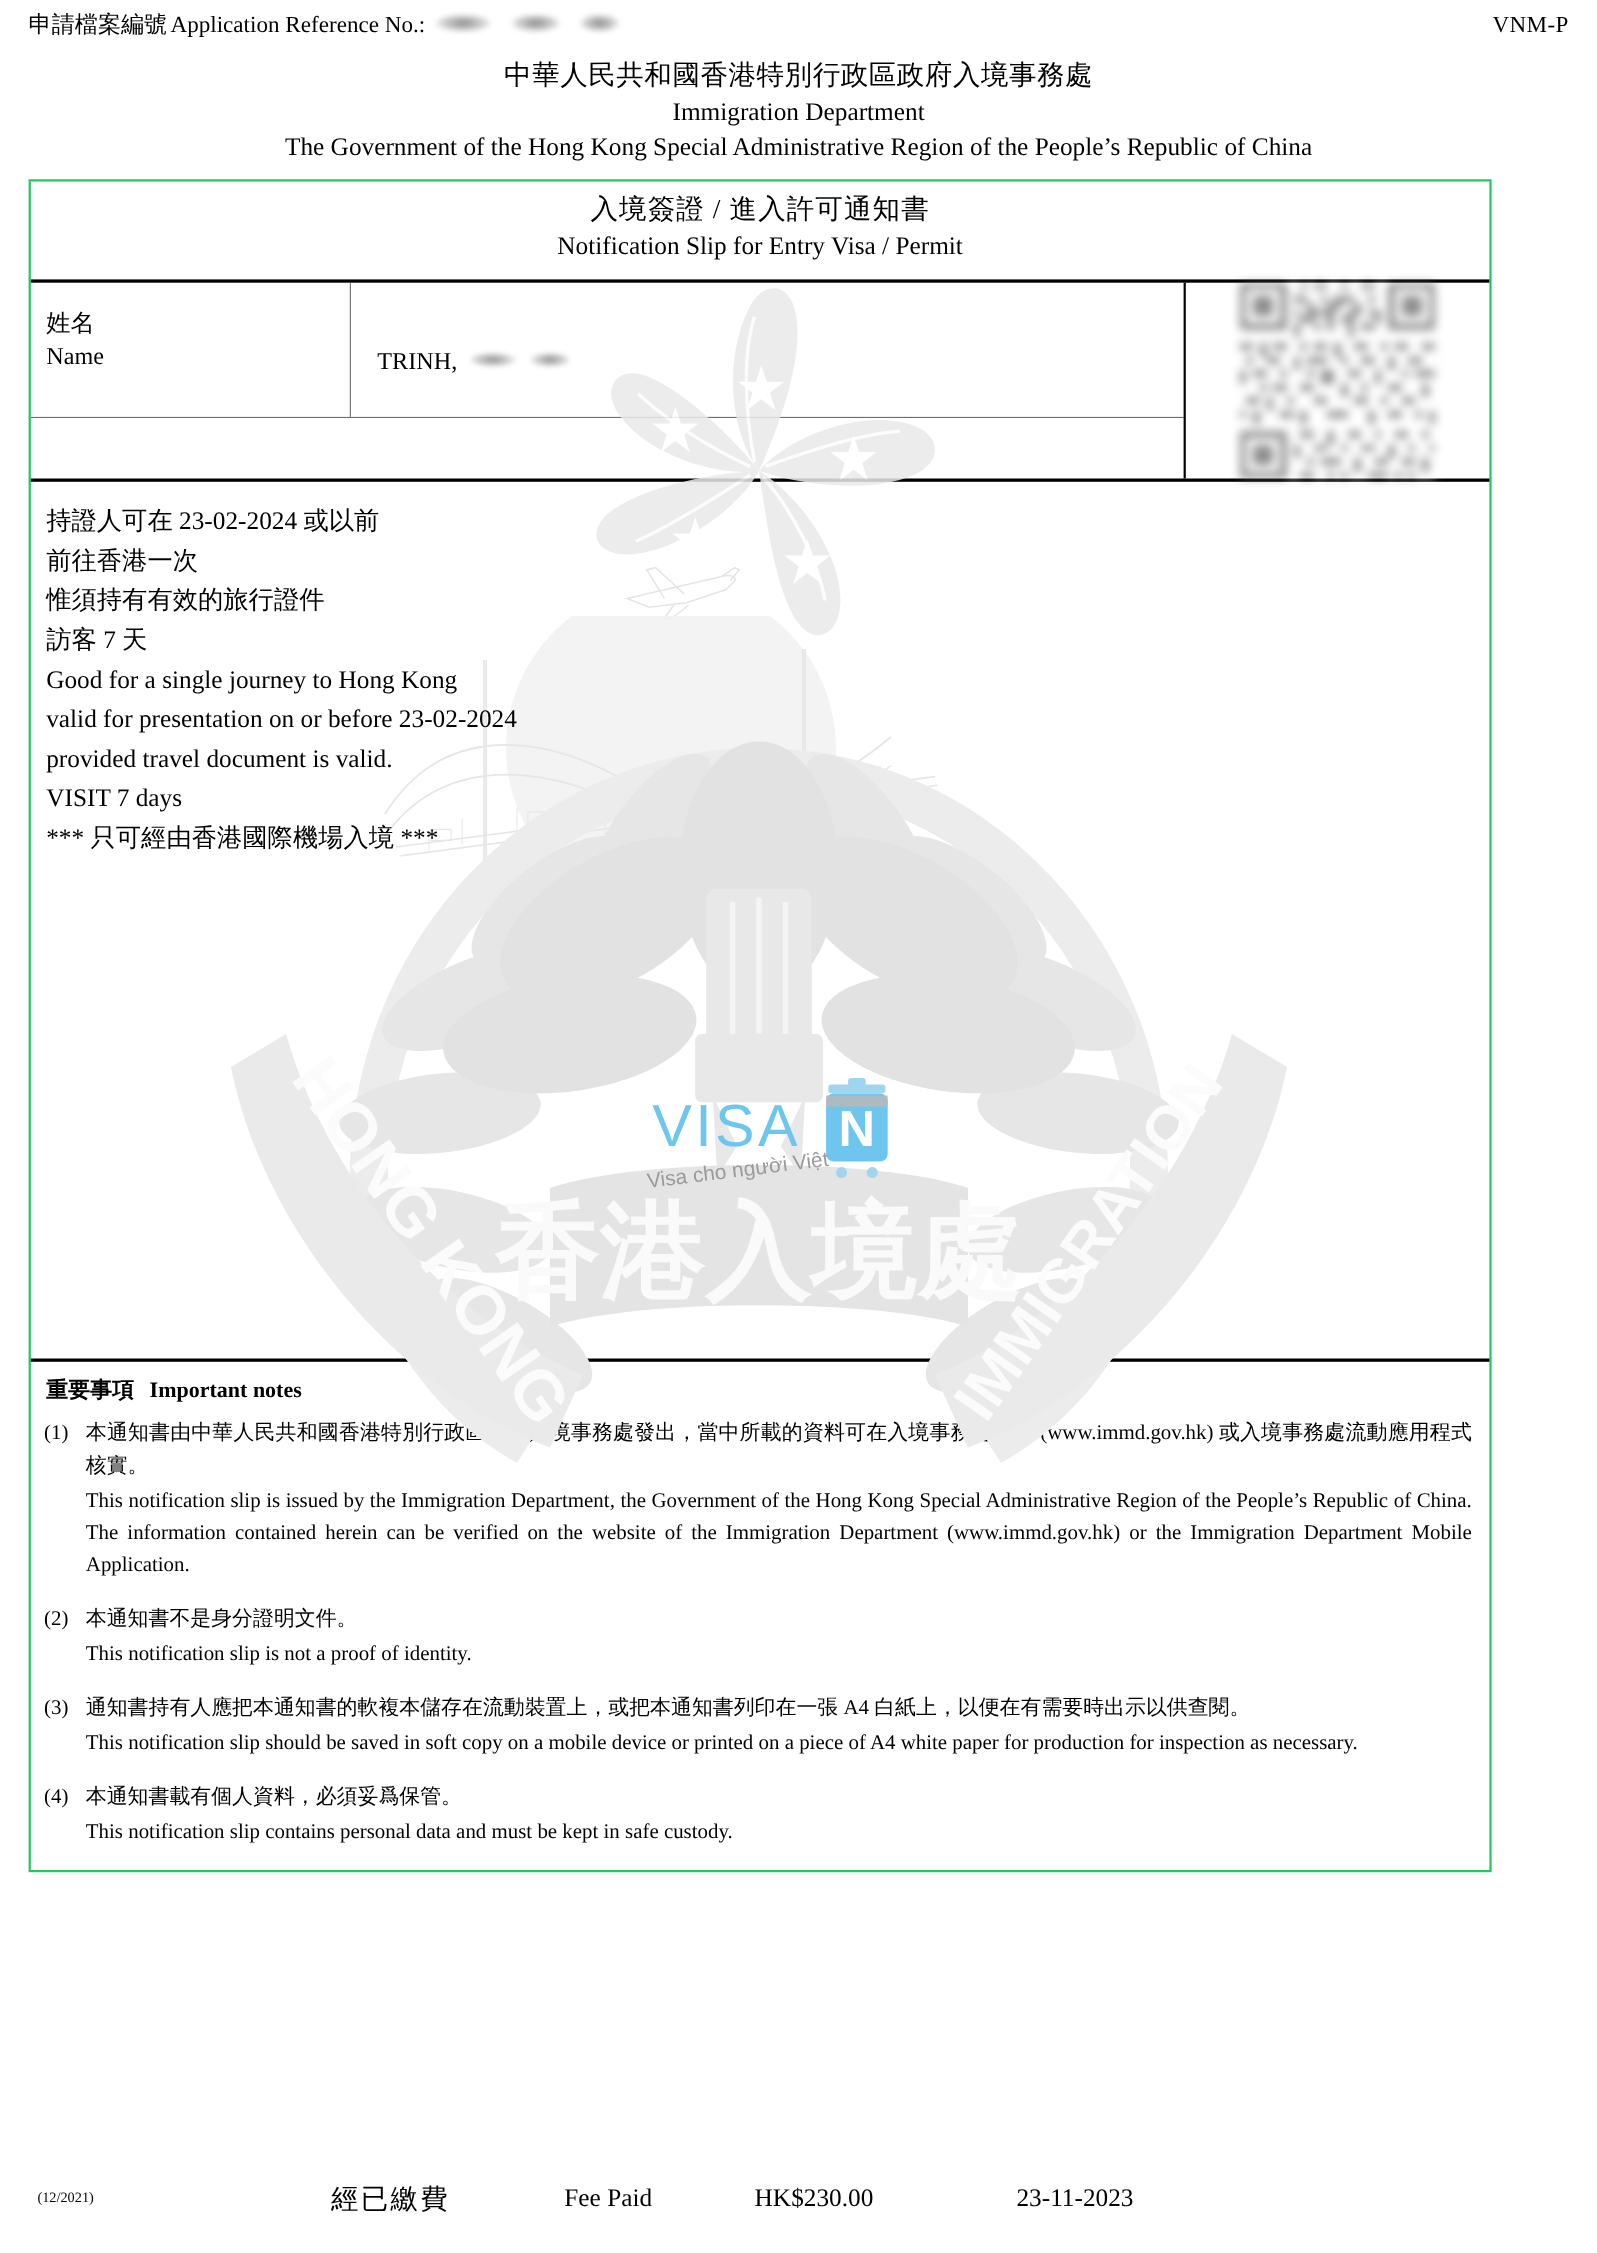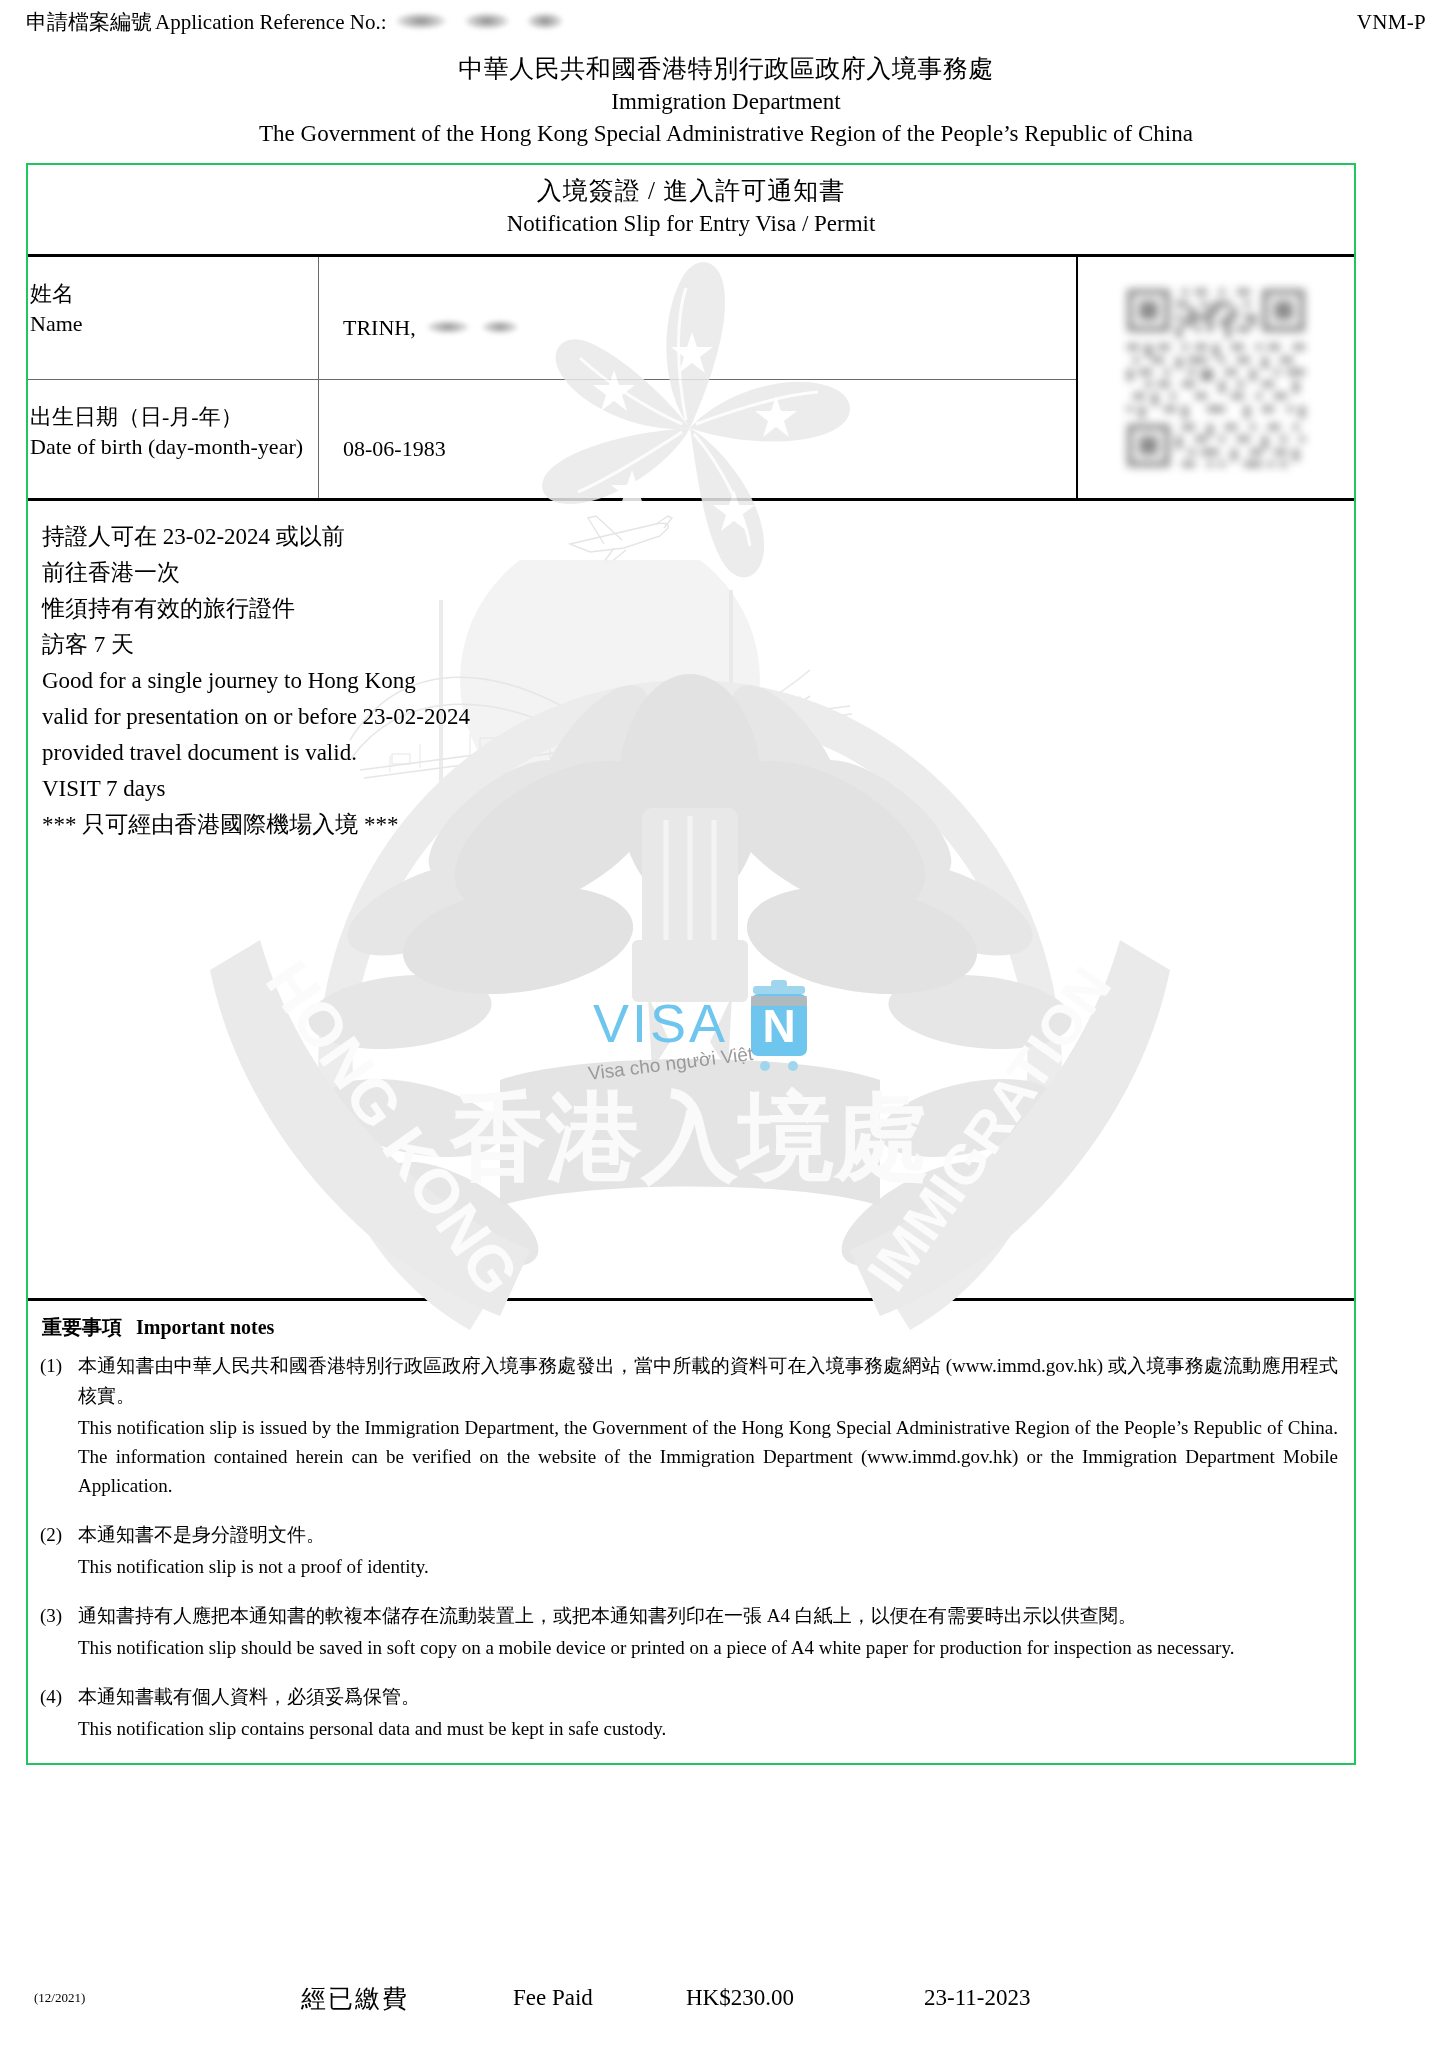--- a/index.html
+++ b/index.html
@@ -82,21 +82,21 @@
     width: 278px;
     border-left: 2px solid #000;
     display: flex;
     align-items: center;
     justify-content: center;
   }
   .row-name, .row-dob { display: flex; }
   .row-name { border-bottom: 1px solid #6b6b6b; }
   .lbl-cell {
     width: 290px;
-    padding: 22px 0 22px 2px;
+    padding: 22px 0 22px 14px;
   }
   .val-cell {
     flex: 1;
     border-left: 1px solid #6b6b6b;
     padding: 22px 0 22px 24px;
     display: flex;
     align-items: center;
   }
   .row-name .lbl-cell { height: 122px; }
   .row-dob  .lbl-cell { height: 118px; }
@@ -401,29 +401,20 @@
           <div class="lbl-en">Name</div>
         </div>
         <div class="val-cell">
           <div class="name-line">
             <span class="val-txt">TRINH,</span>
             <span class="redact-name"></span>
           </div>
         </div>
       </div>
 
-      <div class="row-dob">
-        <div class="lbl-cell">
-          <div class="lbl-cn">出生日期（日-月-年）</div>
-          <div class="lbl-en">Date of birth (day-month-year)</div>
-        </div>
-        <div class="val-cell">
-          <span class="val-txt">08-06-1983</span>
-        </div>
-      </div>
 
     </div>
 
     <div class="idright">
       <svg class="qr" viewBox="0 0 29 29" shape-rendering="crispEdges" aria-hidden="true">
         <rect width="29" height="29" fill="#ffffff"></rect>
         <g fill="#4a4a4a">
           <rect x="0" y="0" width="7" height="7"></rect>
             <rect x="1" y="1" width="5" height="5" fill="#ffffff"></rect>
             <rect x="2" y="2" width="3" height="3"></rect>

